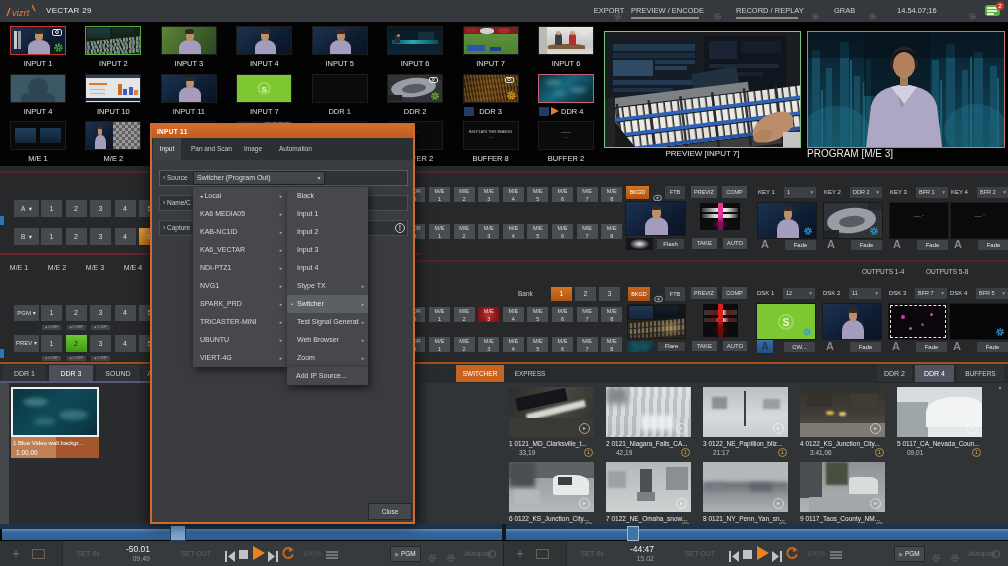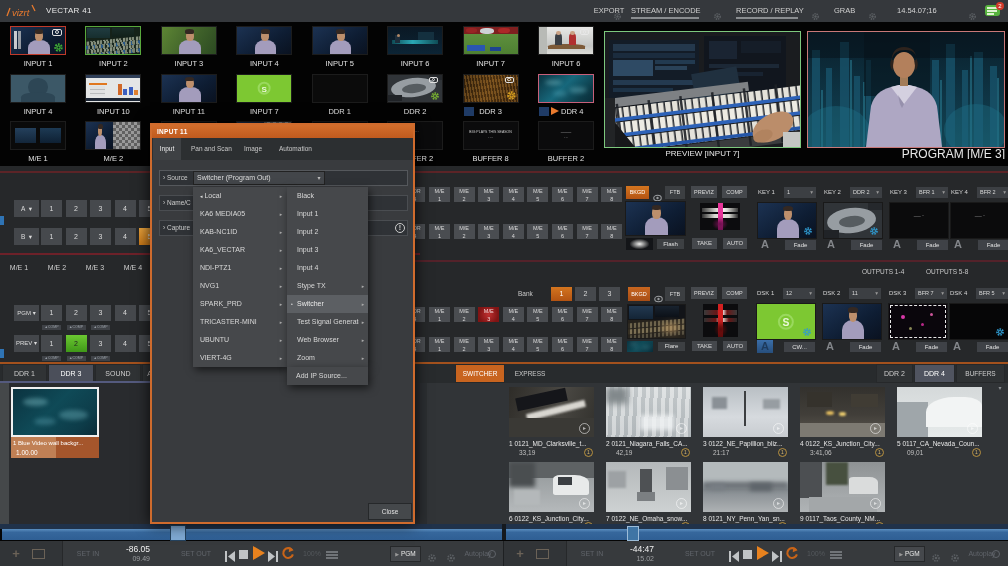--- a/index.html
+++ b/index.html
@@ -1,22 +1,22 @@
 <!DOCTYPE html>
 <html><head><meta charset="utf-8"><style>html,body{margin:0;padding:0;background:#000;}*{font-family:"Liberation Sans",sans-serif;}#stage{position:relative;width:1008px;height:566px;overflow:hidden;background:#050505;}</style></head><body>
 <div id="stage">
 <div style="position:absolute;left:0px;top:0px;width:1008px;height:22px;background:#35383c;"></div>
 <div style="position:absolute;left:5px;top:4px;width:40px;height:15px;"><svg width="40" height="15" viewBox="0 0 40 15">
         <path d="M2 12 L5 4" stroke="#e87a2e" stroke-width="1.3" fill="none"></path>
         <text x="7" y="11.5" font-size="9.5" fill="#e87a2e" font-style="italic" font-family="Liberation Sans">vizrt</text>
         <path d="M27 1 L30 7" stroke="#e87a2e" stroke-width="1.3" fill="none"></path>
       </svg></div>
-<div style="position:absolute;left:46px;top:0px;width:70px;height:22px;font-size:8px;color:#e8e8e8;text-align:left;line-height:22px;white-space:nowrap;overflow:hidden;letter-spacing:.3px;">VECTAR 41</div>
+<div style="position:absolute;left:46px;top:0px;width:70px;height:22px;font-size:8px;color:#e8e8e8;text-align:left;line-height:22px;white-space:nowrap;overflow:hidden;letter-spacing:.3px;">VECTAR 29</div>
 <div style="position:absolute;left:569px;top:0px;width:80px;height:22px;font-size:7.5px;color:#cfcfcf;text-align:center;line-height:22px;white-space:nowrap;overflow:hidden;">EXPORT</div>
-<div style="position:absolute;left:631px;top:0px;width:80px;height:22px;font-size:7.5px;color:#cfcfcf;text-align:left;line-height:22px;white-space:nowrap;overflow:hidden;">STREAM / ENCODE</div>
+<div style="position:absolute;left:631px;top:0px;width:80px;height:22px;font-size:7.5px;color:#cfcfcf;text-align:left;line-height:22px;white-space:nowrap;overflow:hidden;">PREVIEW / ENCODE</div>
 <div style="position:absolute;left:631px;top:17px;width:68px;height:2px;background:#8a8d90;"></div>
 <div style="position:absolute;left:736px;top:0px;width:80px;height:22px;font-size:7.5px;color:#cfcfcf;text-align:left;line-height:22px;white-space:nowrap;overflow:hidden;">RECORD / REPLAY</div>
 <div style="position:absolute;left:736px;top:17px;width:62px;height:2px;background:#8a8d90;"></div>
 <div style="position:absolute;left:834px;top:0px;width:80px;height:22px;font-size:7.5px;color:#cfcfcf;text-align:left;line-height:22px;white-space:nowrap;overflow:hidden;">GRAB</div>
 <div style="position:absolute;left:613px;top:7px;"><svg width="9" height="9" viewBox="0 0 20 20">
         <circle cx="10" cy="10" r="6" fill="none" stroke="#5c6064" stroke-width="3.2" stroke-dasharray="3 2"></circle>
         <circle cx="10" cy="10" r="2.6" fill="#5c6064"></circle>
       </svg></div>
 <div style="position:absolute;left:713px;top:7px;"><svg width="9" height="9" viewBox="0 0 20 20">
         <circle cx="10" cy="10" r="6" fill="none" stroke="#5c6064" stroke-width="3.2" stroke-dasharray="3 2"></circle>
@@ -337,21 +337,21 @@
         <path d="M58 115 L63 74 Q67 59 83 55 L91 53 L101 53 L109 55 Q125 59 129 74 L134 115 Z" fill="#aea7c3"></path>
         <path d="M83 55 L96 72 L109 55 L101 53 L91 53 Z" fill="#d4d0e0"></path>
         <rect x="92" y="41" width="8" height="13" fill="#a37c59"></rect>
         <ellipse cx="96" cy="33" rx="11" ry="13" fill="#b3805c"></ellipse>
         <path d="M83.5 29 Q84 15 96 15 Q108.5 15 108.5 29 Q108.5 21 103.5 19 Q99.5 17.5 92 18.5 Q84.5 20.5 83.5 29 Z" fill="#2e231d"></path>
         <path d="M83.5 27 Q80.5 33 84.5 39 L85.5 29 Z" fill="#2e231d"></path>
         <path d="M108.5 27 Q111.5 33 107.5 39 L106.5 29 Z" fill="#2e231d"></path>
         <path d="M90 63 L96 72 L94 76 L92 72 Z" fill="#8c86a2" opacity=".7"></path>
       </svg></div>
 <div style="position:absolute;left:604px;top:149px;width:197px;height:10px;font-size:8px;color:#e8e8e8;text-align:center;line-height:10px;white-space:nowrap;overflow:hidden;">PREVIEW [INPUT 7]</div>
-<div style="position:absolute;left:807px;top:149px;width:198px;height:10px;font-size:12px;color:#e8e8e8;text-align:right;line-height:10px;white-space:nowrap;overflow:hidden;">PROGRAM [M/E 3]</div>
+<div style="position:absolute;left:807px;top:149px;width:198px;height:10px;font-size:10px;color:#e8e8e8;text-align:left;line-height:10px;white-space:nowrap;overflow:hidden;">PROGRAM [M/E 3]</div>
 <div style="position:absolute;left:0px;top:166px;width:1008px;height:196px;background:#26282a;"></div>
 <div style="position:absolute;left:0px;top:171px;width:1008px;height:2px;background:#5c2427;"></div>
 <div style="position:absolute;left:13px;top:199px;width:27px;height:19px;background:#44474b;border:1px solid #26282a;box-sizing:border-box;font-size:6.5px;color:#dcdcdc;text-align:center;line-height:17px;white-space:nowrap;overflow:hidden;">A &nbsp;▾</div>
 <div style="position:absolute;left:40px;top:199px;width:23px;height:19px;background:#46494d;border:1px solid #26282a;box-sizing:border-box;font-size:7px;color:#dcdcdc;text-align:center;line-height:17px;white-space:nowrap;overflow:hidden;">1</div>
 <div style="position:absolute;left:64.5px;top:199px;width:23px;height:19px;background:#46494d;border:1px solid #26282a;box-sizing:border-box;font-size:7px;color:#dcdcdc;text-align:center;line-height:17px;white-space:nowrap;overflow:hidden;">2</div>
 <div style="position:absolute;left:89px;top:199px;width:23px;height:19px;background:#46494d;border:1px solid #26282a;box-sizing:border-box;font-size:7px;color:#dcdcdc;text-align:center;line-height:17px;white-space:nowrap;overflow:hidden;">3</div>
 <div style="position:absolute;left:113.5px;top:199px;width:23px;height:19px;background:#46494d;border:1px solid #26282a;box-sizing:border-box;font-size:7px;color:#dcdcdc;text-align:center;line-height:17px;white-space:nowrap;overflow:hidden;">4</div>
 <div style="position:absolute;left:138px;top:199px;width:23px;height:19px;background:#46494d;border:1px solid #26282a;box-sizing:border-box;font-size:7px;color:#dcdcdc;text-align:center;line-height:17px;white-space:nowrap;overflow:hidden;">5</div>
 <div style="position:absolute;left:13px;top:227px;width:27px;height:19px;background:#44474b;border:1px solid #26282a;box-sizing:border-box;font-size:6.5px;color:#dcdcdc;text-align:center;line-height:17px;white-space:nowrap;overflow:hidden;">B &nbsp;▾</div>
 <div style="position:absolute;left:40px;top:227px;width:23px;height:19px;background:#46494d;border:1px solid #26282a;box-sizing:border-box;font-size:7px;color:#dcdcdc;text-align:center;line-height:17px;white-space:nowrap;overflow:hidden;">1</div>
@@ -706,21 +706,21 @@
 <div style="position:absolute;left:506px;top:529px;width:502px;height:11px;background:linear-gradient(#5b8fc0,#36679c 30%,#2f5f94);"></div>
 <div style="position:absolute;left:502px;top:524px;width:4px;height:16px;background:#15191e;"></div>
 <div style="position:absolute;left:170px;top:525px;width:16px;height:16px;background:#7fa9d3;border:1px solid #24425e;box-sizing:border-box;"></div>
 <div style="position:absolute;left:627px;top:526px;width:12px;height:15px;background:#3f75a5;border:1px solid #9cbcd8;box-sizing:border-box;"></div>
 <div style="position:absolute;left:0px;top:541px;width:1008px;height:25px;background:#373a3d;"></div>
 <div style="position:absolute;left:503px;top:541px;width:2px;height:25px;background:#1e2022;"></div>
 <div style="position:absolute;left:0px;top:541px;width:62px;height:25px;background:#313437;border-right:1px solid #26282a;"></div>
 <div style="position:absolute;left:8px;top:541px;width:16px;height:25px;font-size:13px;color:#6b6257;text-align:center;line-height:25px;white-space:nowrap;overflow:hidden;font-weight:bold;">+</div>
 <div style="position:absolute;left:32px;top:549px;width:13px;height:10px;border:1.5px solid #6b6257;box-sizing:border-box;"></div>
 <div style="position:absolute;left:70px;top:541px;width:36px;height:25px;font-size:7px;color:#60646a;text-align:center;line-height:25px;white-space:nowrap;overflow:hidden;">SET IN</div>
-<div style="position:absolute;left:100px;top:544px;width:50px;height:10px;font-size:8.5px;color:#f0f0f0;text-align:right;line-height:10px;white-space:nowrap;overflow:hidden;">-86.05</div>
+<div style="position:absolute;left:100px;top:544px;width:50px;height:10px;font-size:8.5px;color:#f0f0f0;text-align:right;line-height:10px;white-space:nowrap;overflow:hidden;">-50.01</div>
 <div style="position:absolute;left:100px;top:554px;width:50px;height:9px;font-size:7px;color:#9a9da0;text-align:right;line-height:9px;white-space:nowrap;overflow:hidden;">09.49</div>
 <div style="position:absolute;left:176px;top:541px;width:40px;height:25px;font-size:7px;color:#60646a;text-align:center;line-height:25px;white-space:nowrap;overflow:hidden;">SET OUT</div>
 <div style="position:absolute;left:225px;top:548px;"><svg width="10" height="11" viewBox="0 0 10 11">
         <rect x="0" y="0" width="2" height="11" fill="#c0c3c5"></rect>
         <path d="M10 0 L3 5.5 L10 11 Z" fill="#c0c3c5"></path>
       </svg></div>
 <div style="position:absolute;left:239px;top:550px;width:9px;height:9px;background:#c0c3c5;"></div>
 <div style="position:absolute;left:253px;top:546px;width:0;height:0;border-left:12px solid #e8821e;border-top:7px solid transparent;border-bottom:7px solid transparent;"></div>
 <div style="position:absolute;left:268px;top:548px;"><svg width="10" height="11" viewBox="0 0 10 11">
         <path d="M0 0 L7 5.5 L0 11 Z" fill="#c0c3c5"></path>

